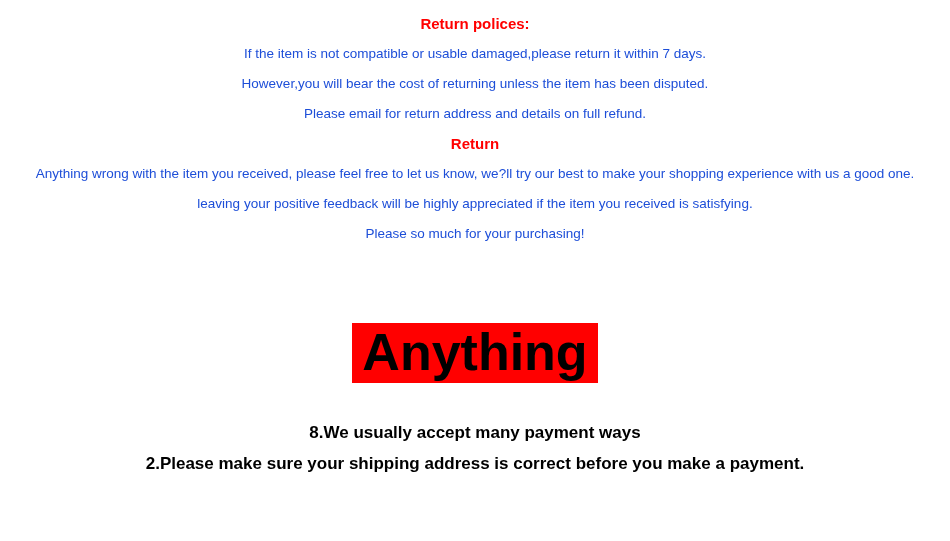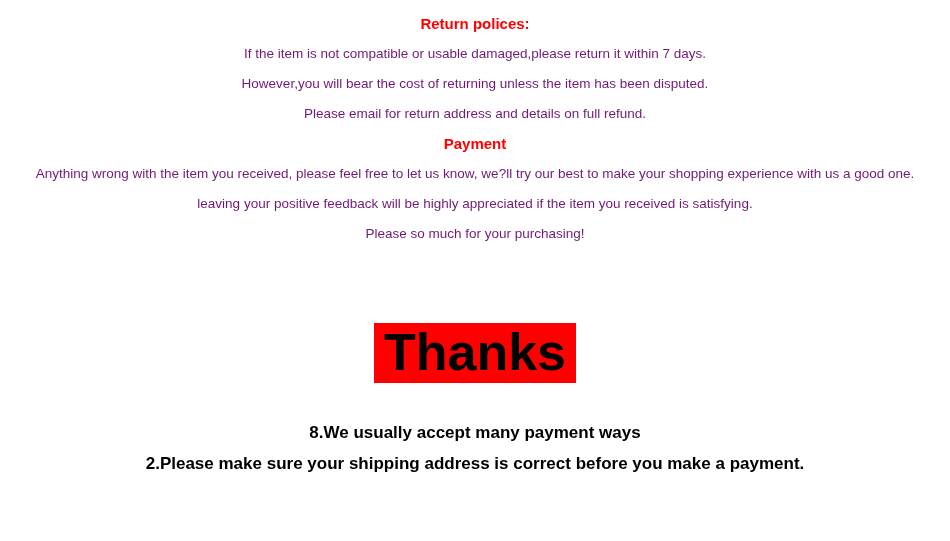--- a/index.html
+++ b/index.html
@@ -23,21 +23,21 @@
   .line {
     text-align: center;
     white-space: nowrap;
   }
   .heading-red {
     color: #ff0000;
     font-weight: bold;
     font-size: 15px;
   }
   .body-line {
-    color: #701a75;
+    color: #1d4ed8;
     font-size: 13.5px;
     font-weight: normal;
   }
   .sec1 {
     padding-top: 9px;
   }
   .sec1 .line {
     margin-bottom: 0;
     line-height: 30px;
   }
@@ -76,28 +76,28 @@
 <div class="page">
 
   <div class="sec1">
     <div class="line heading-red">Return polices:</div>
     <div class="line body-line">If the item is not compatible or usable damaged,please return it within 7 days.</div>
     <div class="line body-line">However,you will bear the cost of returning unless the item has been disputed.</div>
     <div class="line body-line">Please email for return address and details on full refund.</div>
   </div>
 
   <div>
-    <div class="line heading-red" style="line-height:30px;">Payment</div>
+    <div class="line heading-red" style="line-height:30px;">Return</div>
     <div class="line body-line" style="line-height:30px;">Anything wrong with the item you received, please feel free to let us know, we?ll try our best to make your shopping experience with us a good one.</div>
     <div class="line body-line" style="line-height:30px;">leaving your positive feedback will be highly appreciated if the item you received is satisfying.</div>
     <div class="line body-line" style="line-height:30px;">Please so much for your purchasing!</div>
   </div>
 
   <div class="payment-wrap">
-    <span class="payment-title">Thanks</span>
+    <span class="payment-title">Anything</span>
   </div>
 
   <div class="payment-list">
     <div class="line">8.We usually accept many payment ways</div>
     <div class="line">2.Please make sure your shipping address is correct before you make a payment.</div>
   </div>
 
 </div>
 
 </body></html>

